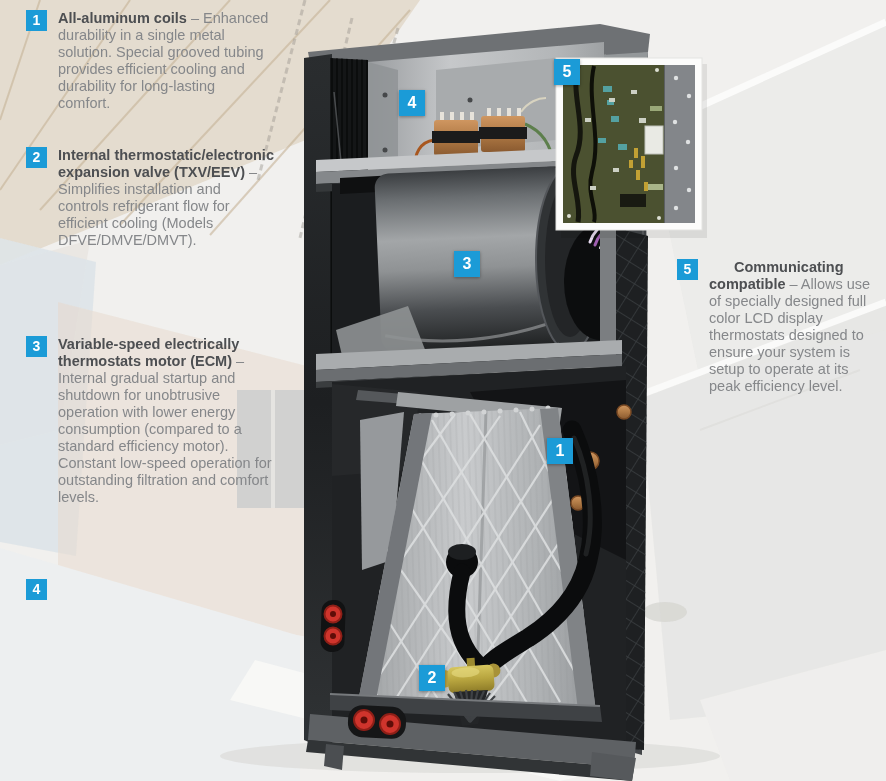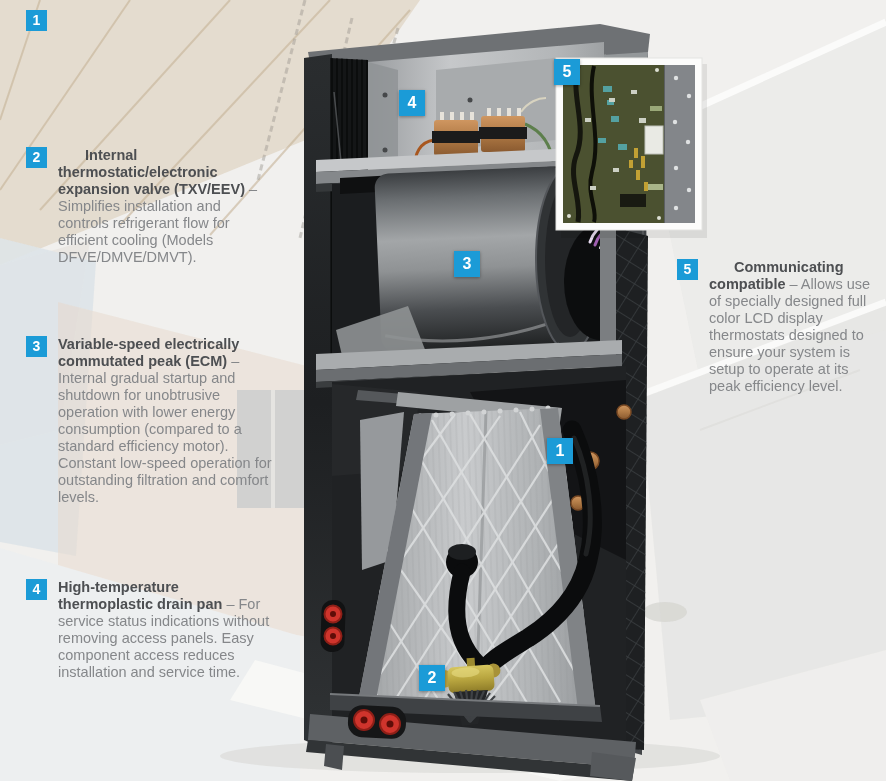--- a/index.html
+++ b/index.html
@@ -351,35 +351,35 @@
 </svg>
 
 <div class="ulabel" style="left: 547px; top: 438px; background: rgb(27, 155, 215);">1</div>
 <div class="ulabel" style="left: 419px; top: 665px; background: rgb(27, 155, 215);">2</div>
 <div class="ulabel" style="left: 454px; top: 251px; background: rgb(27, 155, 215);">3</div>
 <div class="ulabel" style="left: 399px; top: 90px; background: rgb(27, 155, 215);">4</div>
 <div class="ulabel" style="left: 554px; top: 59px; background: rgb(27, 155, 215);">5</div>
 
 <div class="callout" style="left:26px;top:10px">
   <div class="badge" style="background: rgb(27, 155, 215);">1</div>
+  <p class="ctext" style="width: 212px; color: rgb(133, 135, 138);"><b style="color: rgb(77, 79, 82);">All-aluminum coils</b> <span>– Enhanced durability in a single metal solution. Special grooved tubing provides efficient cooling and durability for long-lasting comfort.</span></p>
 </div>
 
 <div class="callout" style="left:26px;top:147px">
   <div class="badge" style="background: rgb(27, 155, 215);">2</div>
-  <p class="ctext" style="width: 216px; color: rgb(133, 135, 138);"><b style="color: rgb(77, 79, 82); margin-left: 27px;">Internal thermostatic/electronic expansion valve (TXV/EEV)</b> <span>– Simplifies installation and controls refrigerant flow for efficient cooling (Models DFVE/DMVE/DMVT).</span></p>
+  <p class="ctext" style="width: 216px; color: rgb(133, 135, 138);"><b style="color: rgb(77, 79, 82);">Internal thermostatic/electronic expansion valve (TXV/EEV)</b> <span>– Simplifies installation and controls refrigerant flow for efficient cooling (Models DFVE/DMVE/DMVT).</span></p>
 </div>
 
 <div class="callout" style="left:26px;top:336px">
   <div class="badge" style="background: rgb(27, 155, 215);">3</div>
-  <p class="ctext" style="width: 218px; color: rgb(133, 135, 138);"><b style="color: rgb(77, 79, 82);">Variable-speed electrically commutated peak (ECM)</b> <span>– Internal gradual startup and shutdown for unobtrusive operation with lower energy consumption (compared to a standard efficiency motor). Constant low-speed operation for outstanding filtration and comfort levels.</span></p>
+  <p class="ctext" style="width: 218px; color: rgb(133, 135, 138);"><b style="color: rgb(77, 79, 82);">Variable-speed electrically thermostats motor (ECM)</b> <span>– Internal gradual startup and shutdown for unobtrusive operation with lower energy consumption (compared to a standard efficiency motor). Constant low-speed operation for outstanding filtration and comfort levels.</span></p>
 </div>
 
 <div class="callout" style="left:26px;top:579px">
   <div class="badge" style="background: rgb(27, 155, 215);">4</div>
-  <p class="ctext" style="width: 214px; color: rgb(133, 135, 138);"><b style="color: rgb(77, 79, 82);">High-temperature thermoplastic drain pan</b> <span>– For service status indications without removing access panels. Easy component access reduces installation and service time.</span></p>
 </div>
 
 <div class="callout" style="left:677px;top:259px">
   <div class="badge" style="background: rgb(27, 155, 215);">5</div>
   <p class="ctext" style="width: 170px; color: rgb(133, 135, 138);"><b style="color: rgb(77, 79, 82); margin-left: 25px;">Communicating compatible</b> <span>– Allows use of specially designed full color LCD display thermostats designed to ensure your system is setup to operate at its peak efficiency level.</span></p>
 </div>
 
 </div>
 
 </body></html>

